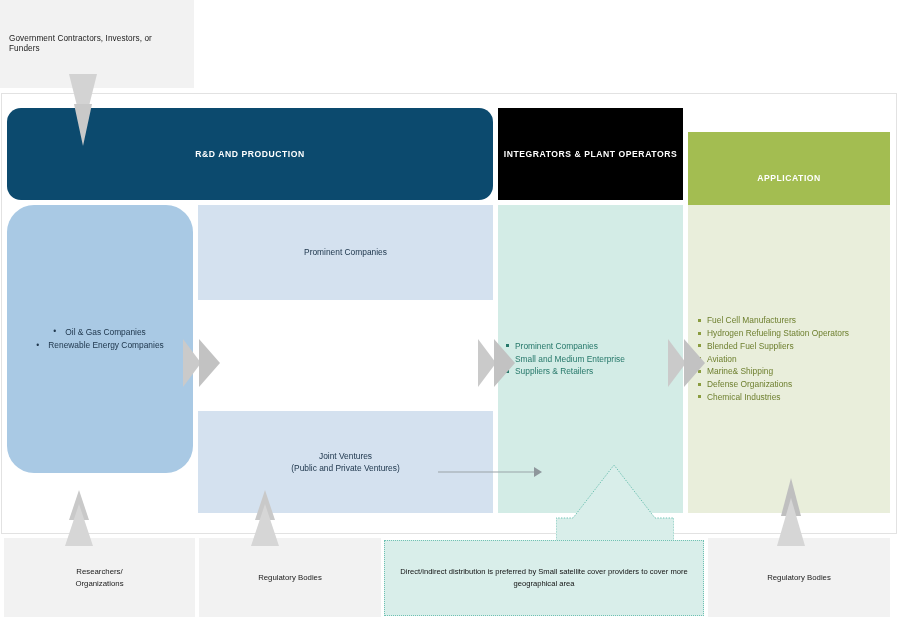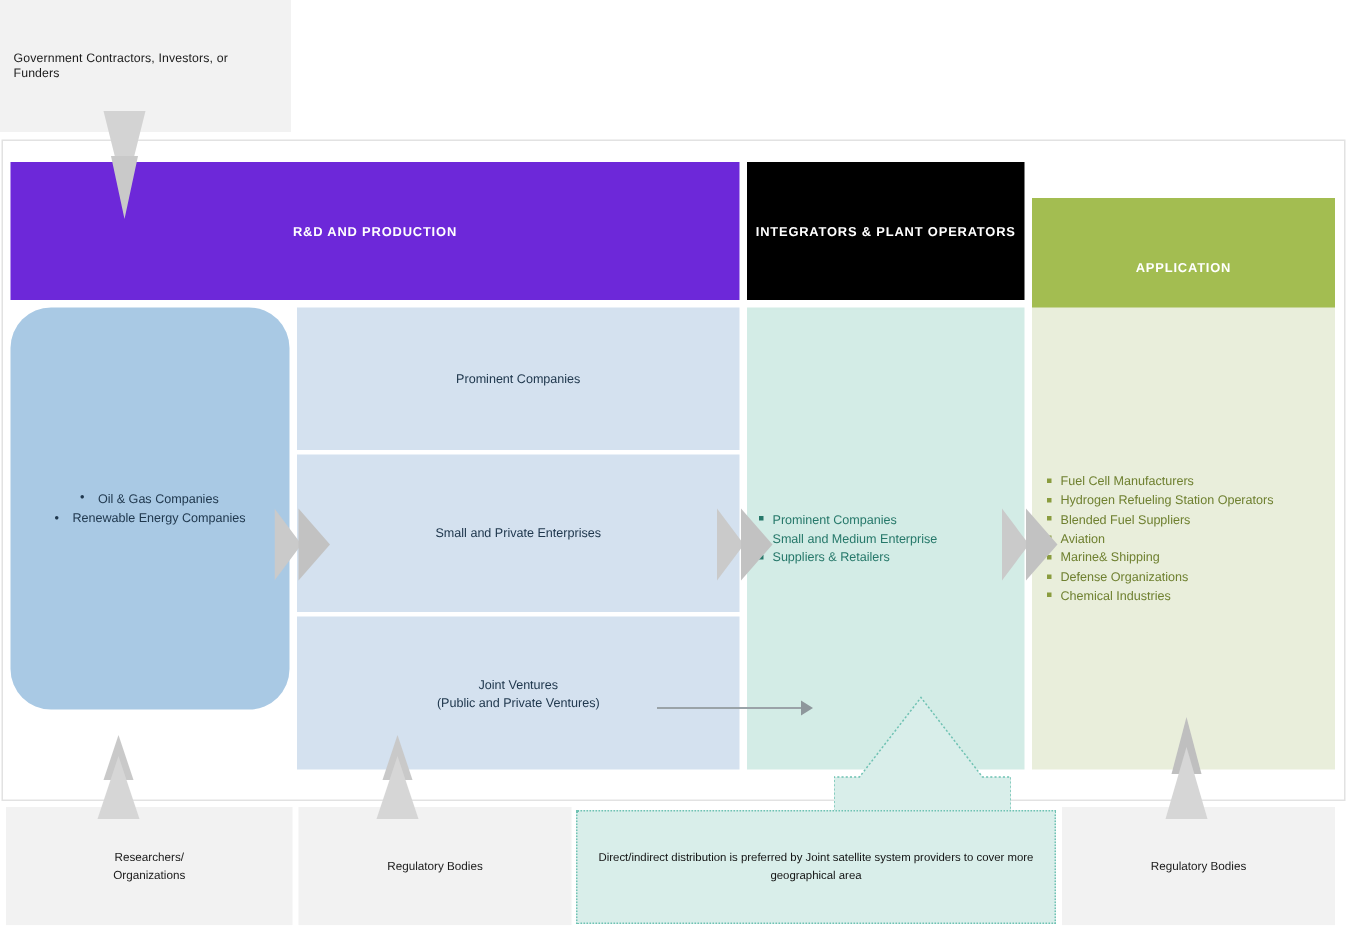--- a/index.html
+++ b/index.html
@@ -57,21 +57,21 @@
     justify-content: center;
   }
   .band .band-label {
     color: #ffffff;
     font-size: 8.6px;
     font-weight: bold;
     letter-spacing: 0.55px;
     text-align: center;
     text-transform: uppercase;
   }
-  #band-rnd        { left: 7px;   width: 486px; background: #6d28d9; }
+  #band-rnd        { left: 7px;   width: 486px; background: #0c4a6e; border-radius: 14px; }
   #band-integrator { left: 498px; width: 185px; background: #000000; }
   #band-applic     { left: 688px; width: 202px; background: #a3bd51; margin-top: 24px; }
 
   
   .cell {
     display: flex;
     align-items: center;
     justify-content: center;
     box-sizing: border-box;
   }
@@ -233,23 +233,20 @@
 
   <div class="abs cell" id="cell-suppliers">
     <ul>
       <li>Oil &amp; Gas Companies</li>
       <li>Renewable Energy Companies</li>
     </ul>
   </div>
 
   <div class="abs cell rnd-cell" id="cell-prominent">
     <span class="cell-label">Prominent Companies</span>
-  </div>
-  <div class="abs cell rnd-cell" id="cell-small">
-    <span class="cell-label">Small and Private Enterprises</span>
   </div>
   <div class="abs cell rnd-cell" id="cell-jv">
     <span class="cell-label">
       <span>Joint Ventures</span><br>
       <span>(Public and Private Ventures)</span>
     </span>
   </div>
 
   <div class="abs cell" id="cell-integrators">
     <ul class="sq-list">
@@ -283,21 +280,21 @@
   <div class="abs foot-box" id="foot-regulatory2">
     <div class="label">Regulatory Bodies</div>
   </div>
 
   <svg class="abs arrow-svg" id="callout-pointer" viewBox="0 0 118 80">
     <path d="M0,79 L0,56 L17,56 L58,3 L99,56 L118,56 L118,79 Z" fill="#d9eeea" stroke="#6fc2b3" stroke-width="1" stroke-dasharray="1.4 1.4"></path>
     <rect x="1" y="60" width="116" height="20" fill="#d9eeea" stroke="none"></rect>
   </svg>
 
   <div class="abs" id="callout">
-    <div class="label">Direct/indirect distribution is preferred by Joint satellite system providers to cover more geographical area</div>
+    <div class="label">Direct/indirect distribution is preferred by Small satellite cover providers to cover more geographical area</div>
   </div>
 
   <svg class="abs arrow-svg" id="arrow-top-down" viewBox="0 0 34 72">
     <path d="M3,0 L31,0 L22,36 L12,36 Z" fill="#d3d3d3"></path>
     <path d="M8,30 L26,30 L17,72 Z" fill="#c9c9c9"></path>
   </svg>
 
   <svg class="abs arrow-svg" id="arrow-up-left" viewBox="0 0 34 56">
     <path d="M17,0 L27,30 L7,30 Z" fill="#c9c9c9"></path>
     <path d="M17,14 L31,56 L3,56 Z" fill="#d6d6d6"></path>

